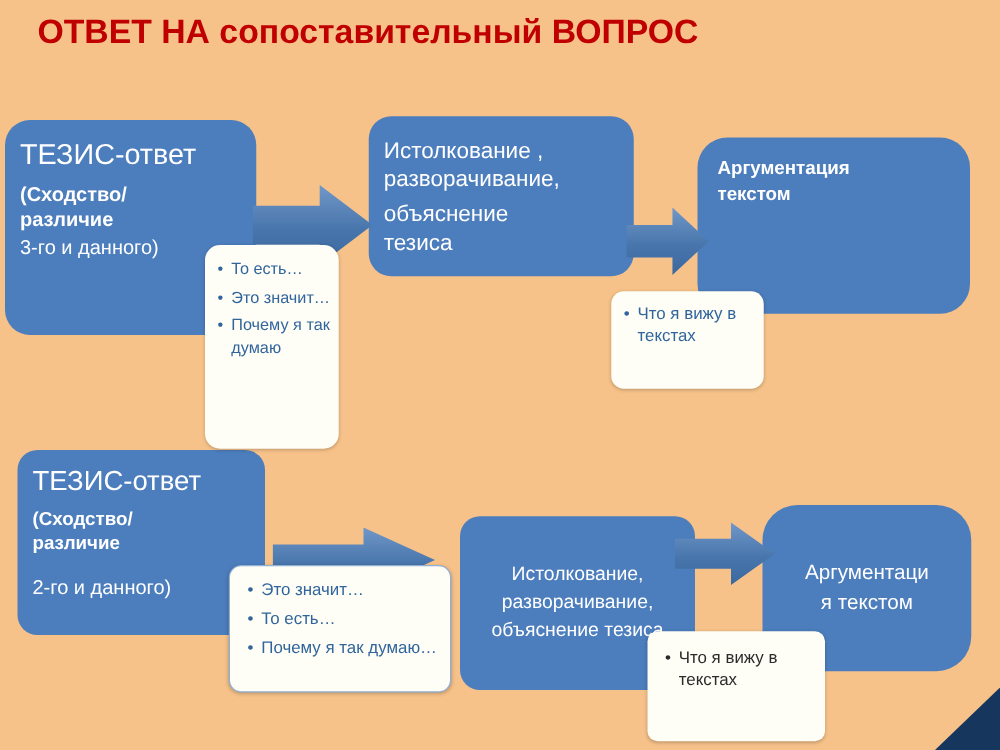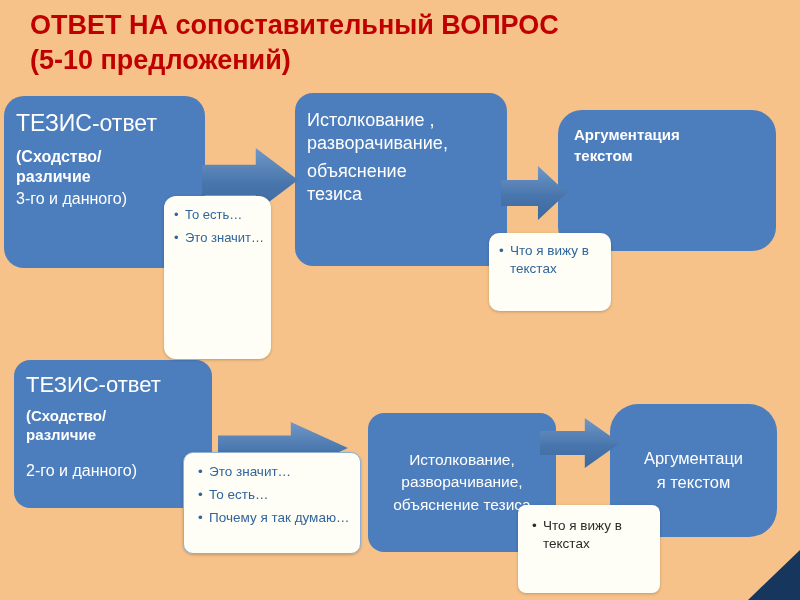--- a/index.html
+++ b/index.html
@@ -31,21 +31,21 @@
   .sub-bold { font-weight:700; }
   #box1 .sub-rest { display:block; margin-top:2px; }
 
   #arrow1-shadow { position:absolute; left:205px; top:184px; width:64px; height:28px;
                    background:#94A9C6; z-index:2; }
   #arrow1 { left:202px; top:148px; width:96px; height:64px; z-index:3; }
 
   #callout1 { left:164px; top:196px; width:107px; height:163px; border-radius:12px;
               padding:10px 6px 6px 10px; z-index:4; overflow:hidden; }
 
-  #box2 { left:295px; top:93px; width:212px; height:173px; border-radius:18px;
+  #box2 { left:295px; top:93px; width:212px; height:128px; border-radius:18px;
           padding:16px 12px; font-size:18px; line-height:1.3; z-index:1; }
   #box2 .line2 { display:block; width:120px; margin-top:4px; }
 
   #arrow2 { left:501px; top:166px; width:66px; height:54px; z-index:2; }
 
   #callout2 { left:489px; top:233px; width:122px; height:78px; border-radius:10px;
               padding:9px 6px 6px 10px; z-index:4; }
   #callout2 li { font-size:13.5px; }
 
   #box3 { left:558px; top:110px; width:218px; height:141px; border-radius:24px;
@@ -85,38 +85,38 @@
                      background:#17365D; clip-path:polygon(100% 0, 100% 100%, 0 100%);
                      z-index:5; }
 </style>
 </head>
 <body>
 
 <div class="slide">
 
   <h1 class="title">
     <span>ОТВЕТ НА сопоставительный ВОПРОС</span><br>
-    <span>(5-10 предложений)</span>
   </h1>
 
   <div class="bluebox" id="box1">
     <div class="heading">ТЕЗИС-ответ</div>
     <div class="sub">
       <span class="sub-bold">(Сходство/различие</span>
       <span class="sub-rest">3-го и данного)</span>
     </div>
   </div>
 
   <div id="arrow1-shadow"></div>
   <div class="arrow" id="arrow1"></div>
 
   <div class="whitebox" id="callout1">
     <ul>
       <li>То есть…</li>
       <li>Это значит…</li>
+      <li>Почему я так думаю</li>
     </ul>
   </div>
 
   <div class="bluebox" id="box2">
     <span>Истолкование , разворачивание,</span>
     <span class="line2">объяснение тезиса</span>
   </div>
 
   <div class="arrow" id="arrow2"></div>
 

